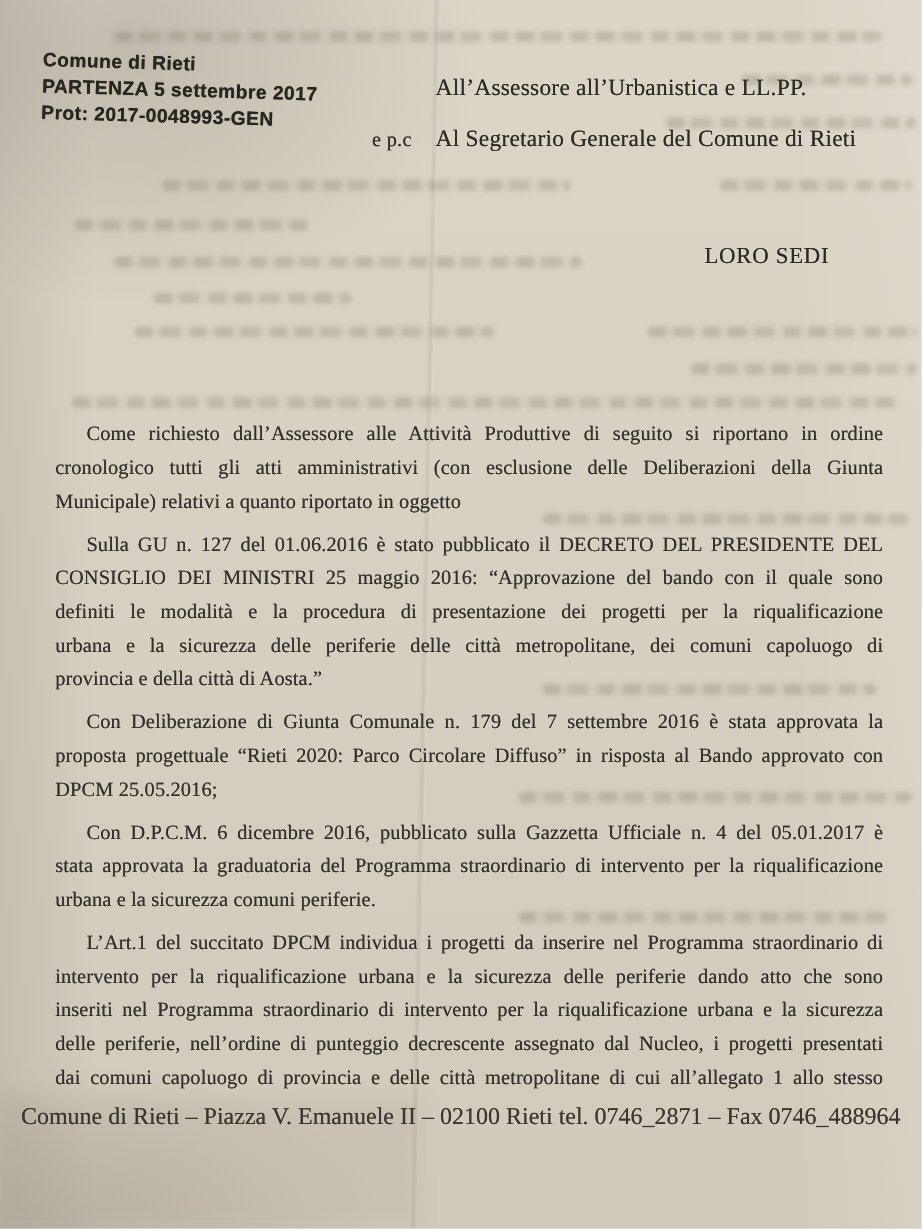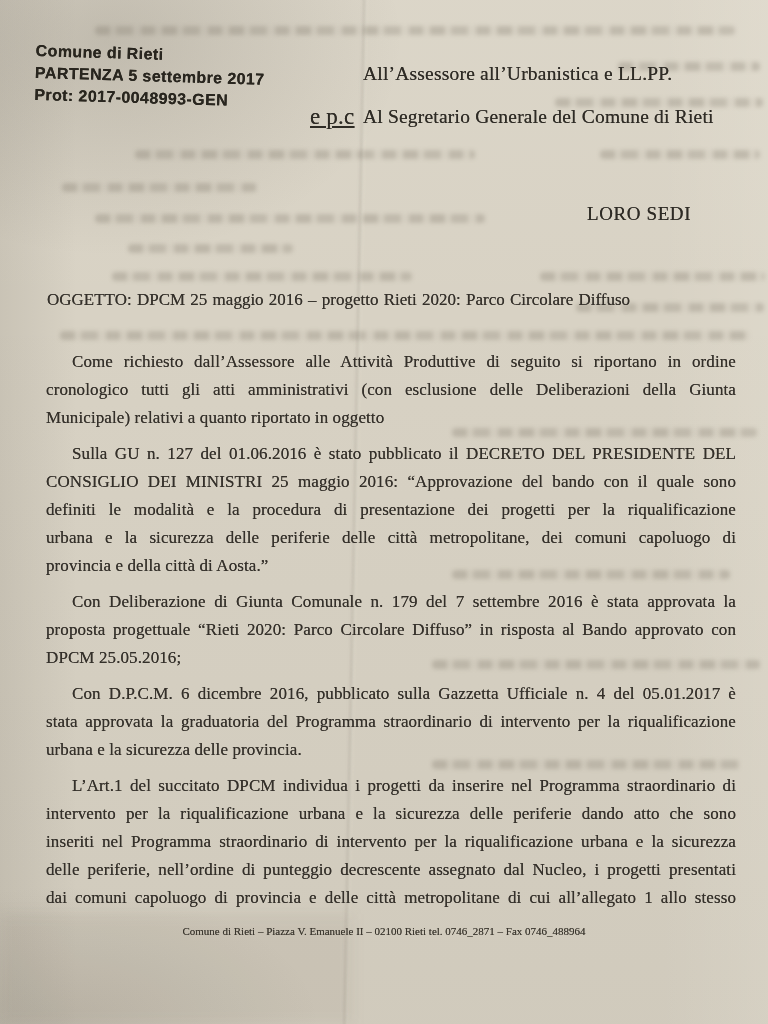--- a/index.html
+++ b/index.html
@@ -42,21 +42,21 @@
     color: #29261f; letter-spacing: 0.4px;
     transform: rotate(1.7deg); transform-origin: left top;
     text-shadow: 0 0 0.6px #29261f;
   }
   .recipients {
     position: absolute; left: 310px; top: 42px;
     font-size: 19.5px; color: #2e2b25; letter-spacing: 0.2px;
     text-shadow: 0 0 0.5px rgba(46,43,37,0.8);
   }
   .recip-row { display: flex; margin-bottom: 20px; line-height: 23px; }
-  .recip-prefix { flex: 0 0 53px; font-size: 23px; text-decoration: underline; }
+  .recip-prefix { flex: 0 0 53px; font-size: 17px; }
   .loro-sedi {
     position: absolute; left: 587px; top: 203px;
     font-size: 19px; color: #2e2b25; letter-spacing: 0.6px;
     text-shadow: 0 0 0.5px rgba(46,43,37,0.8);
   }
   .subject {
     position: absolute; left: 47px; top: 290px; width: 692px;
     font-size: 17px; color: #34302a; word-spacing: 1px;
     text-shadow: 0 0 0.5px rgba(52,48,42,0.8);
   }
@@ -65,21 +65,21 @@
     font-size: 17px; line-height: 28px; color: #34302a;
     letter-spacing: 0.1px;
     text-shadow: 0 0 0.5px rgba(52,48,42,0.8);
   }
   .para { margin: 0 0 8px 0; }
   .line { white-space: normal; }
   .line.first { padding-left: 26px; font-family: Liberation Serif, serif; }
   .line.just { text-align: justify; text-align-last: justify; }
   .footer {
     position: absolute; left: 0; top: 920px; width: 768px;
-    text-align: center; font-size: 11px; line-height: 22px;
+    text-align: center; font-size: 20px; line-height: 22px;
     color: #3a362e; text-shadow: 0 0 0.5px rgba(58,54,46,0.7);
   }
 </style>
 </head>
 <body>
 
 <div class="page">
 
   <div>
     <div class="ghost" style="top:26px;left:95px;width:640px"></div>
@@ -118,21 +118,20 @@
       <span>All’Assessore all’Urbanistica e LL.PP.</span>
     </div>
     <div class="recip-row">
       <span class="recip-prefix">e p.c</span>
       <span>Al Segretario Generale del Comune di Rieti</span>
     </div>
   </div>
 
   <div class="loro-sedi">LORO SEDI</div>
 
-  <div class="subject">OGGETTO: DPCM 25 maggio 2016 – progetto Rieti 2020: Parco Circolare Diffuso</div>
 
   <div class="letter-body">
       <div class="para">
         <div class="line first just">Come richiesto dall’Assessore alle Attività Produttive di seguito si riportano in ordine</div>
         <div class="line just">cronologico tutti gli atti amministrativi (con esclusione delle Deliberazioni della Giunta</div>
         <div class="line">Municipale) relativi a quanto riportato in oggetto</div>
       </div>
       <div class="para">
         <div class="line first just">Sulla GU n. 127 del 01.06.2016 è stato pubblicato il DECRETO DEL PRESIDENTE DEL</div>
         <div class="line just">CONSIGLIO DEI MINISTRI 25 maggio 2016: “Approvazione del bando con il quale sono</div>
@@ -141,21 +140,21 @@
         <div class="line">provincia e della città di Aosta.”</div>
       </div>
       <div class="para">
         <div class="line first just">Con Deliberazione di Giunta Comunale n. 179 del 7 settembre 2016 è stata approvata la</div>
         <div class="line just">proposta progettuale “Rieti 2020: Parco Circolare Diffuso” in risposta al Bando approvato con</div>
         <div class="line">DPCM 25.05.2016;</div>
       </div>
       <div class="para">
         <div class="line first just">Con D.P.C.M. 6 dicembre 2016, pubblicato sulla Gazzetta Ufficiale n. 4 del 05.01.2017 è</div>
         <div class="line just">stata approvata la graduatoria del Programma straordinario di intervento per la riqualificazione</div>
-        <div class="line">urbana e la sicurezza delle provincia.</div>
+        <div class="line">urbana e la sicurezza comuni periferie.</div>
       </div>
       <div class="para">
         <div class="line first just">L’Art.1 del succitato DPCM individua i progetti da inserire nel Programma straordinario di</div>
         <div class="line just">intervento per la riqualificazione urbana e la sicurezza delle periferie dando atto che sono</div>
         <div class="line just">inseriti nel Programma straordinario di intervento per la riqualificazione urbana e la sicurezza</div>
         <div class="line just">delle periferie, nell’ordine di punteggio decrescente assegnato dal Nucleo, i progetti presentati</div>
         <div class="line just">dai comuni capoluogo di provincia e delle città metropolitane di cui all’allegato 1 allo stesso</div>
       </div>
     </div>
 

